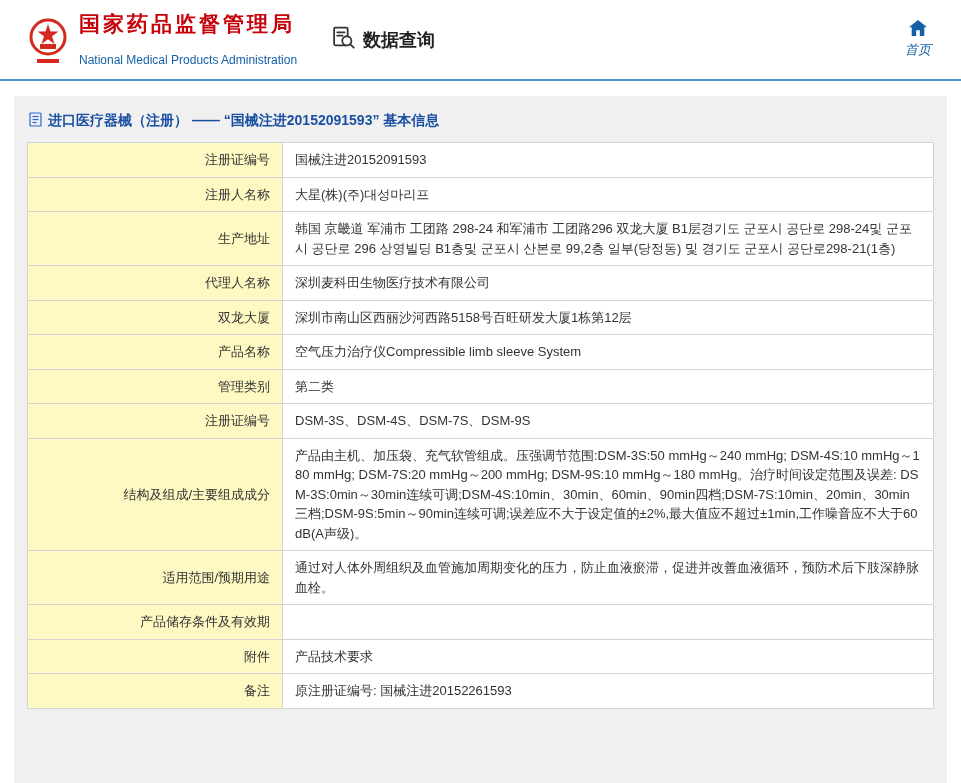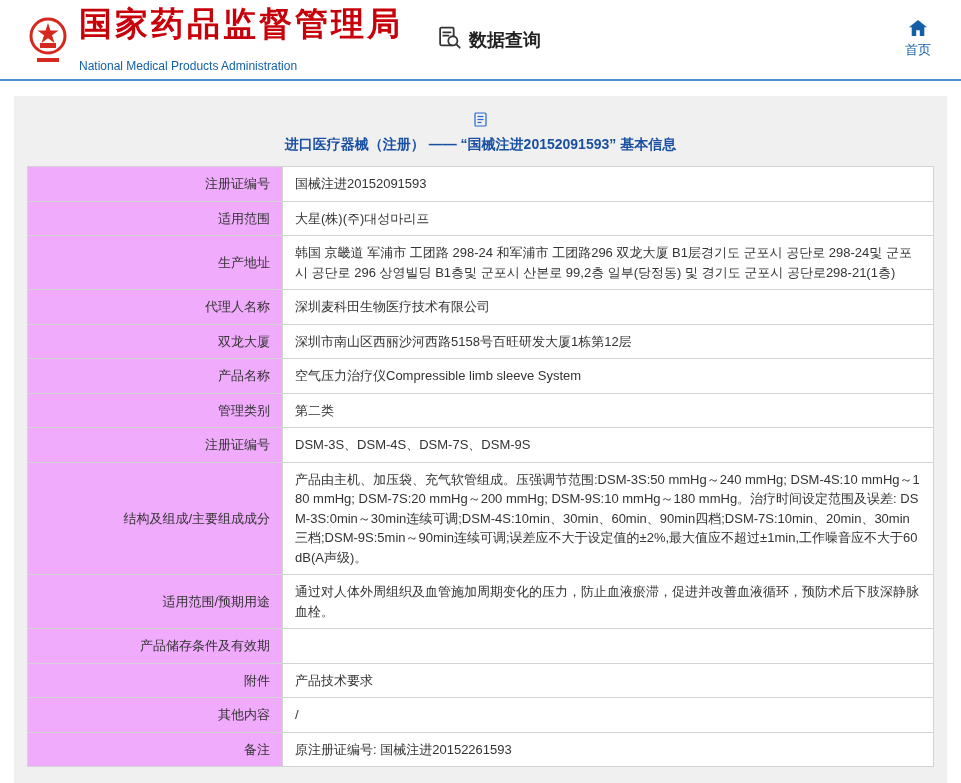--- a/index.html
+++ b/index.html
@@ -13,57 +13,56 @@
   .site-header {
     height:81px; background:#fff;
     display:flex; align-items:center;
     padding:0 30px 0 28px;
     border-bottom:2px solid #4a8fd6;
   }
   .brand { display:flex; align-items:center; gap:11px; }
   .emblem { width:40px; height:48px; flex:0 0 auto; }
   .brand-text { display:flex; flex-direction:column; }
   .brand-cn {
-    font-size:33px; font-weight:bold; color:#c7000a;
+    font-size:21px; font-weight:bold; color:#c7000a;
     letter-spacing:3px; line-height:1.1; white-space:nowrap;
   }
   .brand-en { font-size:12px; color:#1460a8; margin-top:17px; white-space:nowrap; }
   .data-query {
     display:flex; align-items:center; gap:7px;
     margin-left:34px; font-size:18px; font-weight:600; color:#222;
     cursor:pointer; text-decoration:none;
   }
-  .top-nav { margin-left:auto; display:flex; gap:36px; }
+  .top-nav { margin-left:auto; display:flex; gap:36px;font-style:italic; }
   .nav-item {
     display:flex; flex-direction:column; align-items:center; gap:5px;
     font-size:13px; color:#1460a8; text-decoration:none; cursor:pointer;
     white-space:nowrap;
   }
   .nav-icon { height:16px; display:flex; align-items:flex-end; }
   
   .content {
     margin:15px 14px 0; background:#f0f0f0;
     padding:12px 13px 20px; height:687px; overflow:hidden;
   }
   .page-title {
     display:flex; align-items:center; gap:6px;
     color:#1a50a2; font-size:14px; font-weight:bold;
     padding:4px 2px 12px;
-    flex-direction:column;
   }
   .info-table {
     width:100%; border-collapse:collapse; background:#fff;
     table-layout:fixed;
   }
   .info-table th, .info-table td {
     border:1px solid #d4d4d4; font-size:13px; color:#333;
     padding:7px 12px; vertical-align:middle; line-height:1.5;
   }
   .info-table th {
-    text-align:right; font-weight:normal; background:#f0abfc;
+    text-align:right; font-weight:normal; background:#fef9c3;
   }
   .info-table td { text-align:left; word-break:break-all; }
 </style>
 </head>
 <body>
 
 <header class="site-header">
   <div class="brand">
     <span class="emblem">
       <svg width="40" height="48" viewBox="0 0 40 48">
@@ -121,21 +120,21 @@
     <colgroup>
         <col style="width:255px">
         <col>
       </colgroup>
     <tbody id="table-body">
         <tr>
           <th>注册证编号</th>
           <td>国械注进20152091593</td>
         </tr>
         <tr>
-          <th>适用范围</th>
+          <th>注册人名称</th>
           <td>大星(株)(주)대성마리프</td>
         </tr>
         <tr>
           <th>生产地址</th>
           <td>韩国 京畿道 军浦市 工团路 298-24 和军浦市 工团路296 双龙大厦 B1层경기도 군포시 공단로 298-24및 군포시 공단로 296 상영빌딩 B1층및 군포시 산본로 99,2층 일부(당정동) 및 경기도 군포시 공단로298-21(1층)</td>
         </tr>
         <tr>
           <th>代理人名称</th>
           <td>深圳麦科田生物医疗技术有限公司</td>
         </tr>
@@ -165,22 +164,18 @@
         </tr>
         <tr>
           <th>产品储存条件及有效期</th>
           <td></td>
         </tr>
         <tr>
           <th>附件</th>
           <td>产品技术要求</td>
         </tr>
         <tr>
-          <th>其他内容</th>
-          <td>/</td>
-        </tr>
-        <tr>
           <th>备注</th>
           <td>原注册证编号: 国械注进20152261593</td>
         </tr>
       </tbody>
   </table>
 </main>
 
 </body></html>

